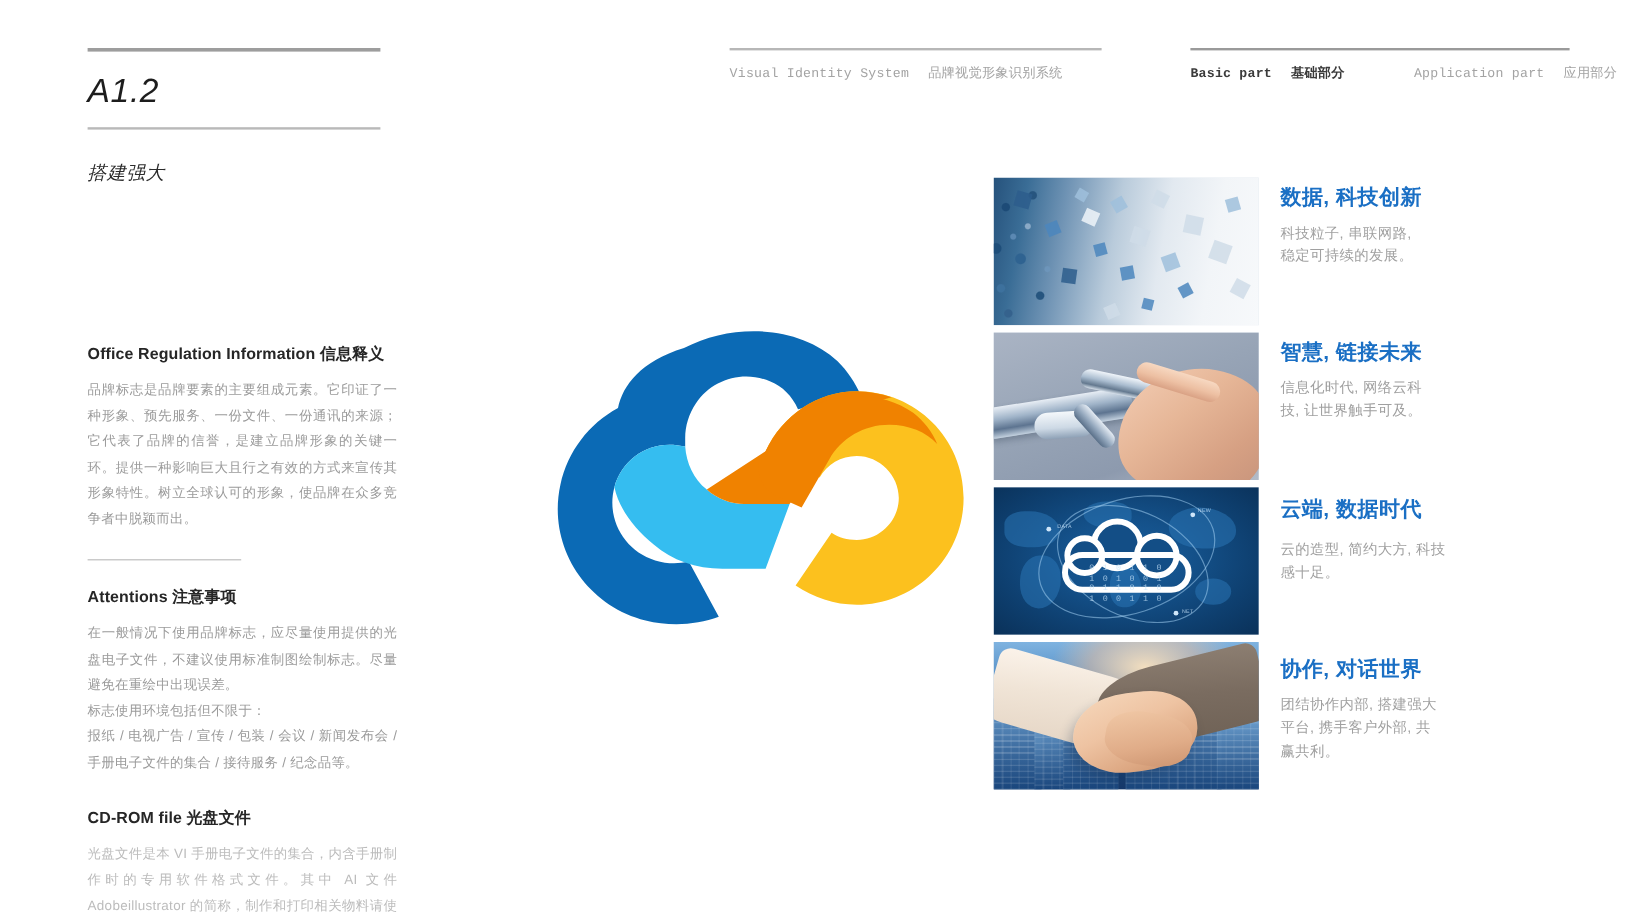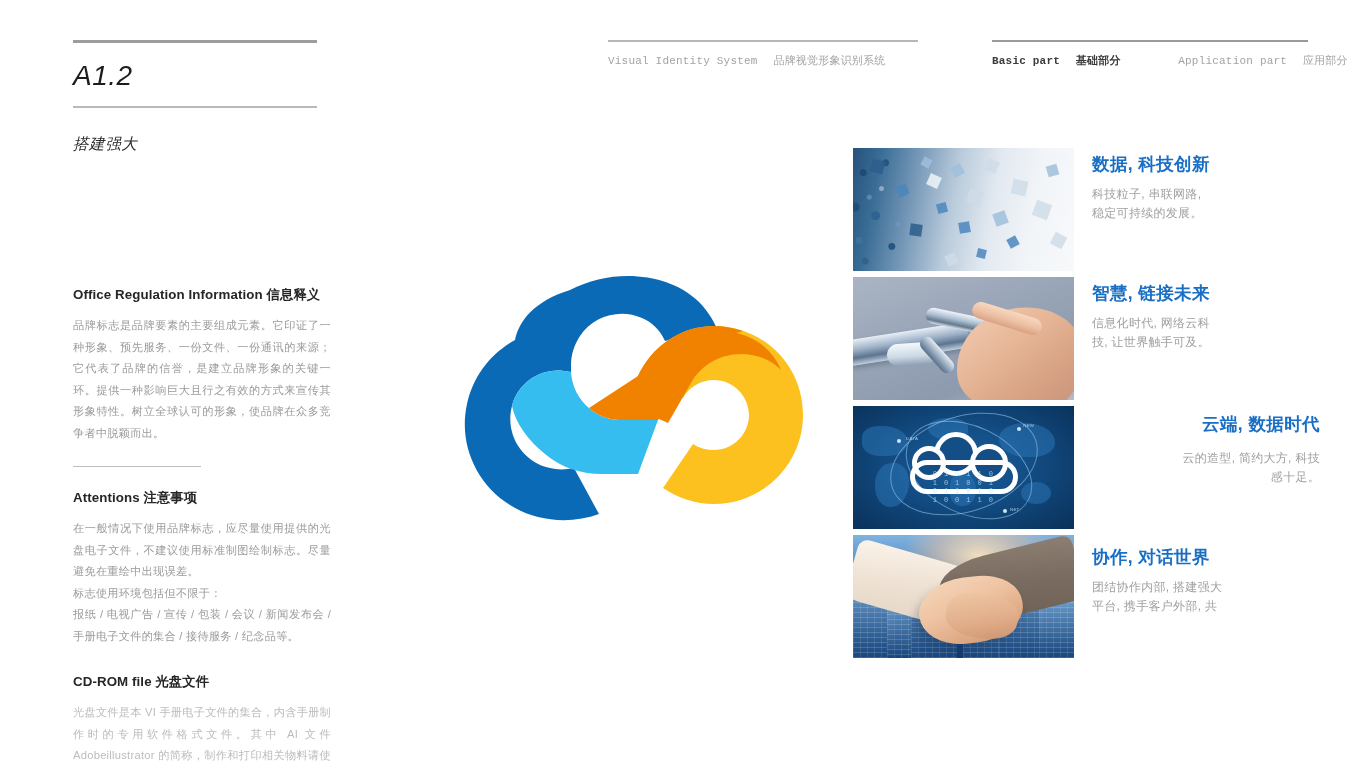--- a/index.html
+++ b/index.html
@@ -123,21 +123,21 @@
     left: 452px;
     top: 268px;
     width: 372px;
     height: 262px;
   }
   .logo-wrap svg { display: block; width: 100%; height: 100%; }
 
   
   .right-panel {
     position: absolute;
-    left: 853px;
+    left: 828px;
     top: 148px;
     width: 470px;
   }
   .media-row {
     position: relative;
     height: 128px;
     margin-bottom: 1px;
   }
   .thumb {
     position: absolute;
@@ -365,21 +365,21 @@
     font-weight: 700;
     letter-spacing: .4px;
     margin-bottom: 9px;
   }
   .media-desc {
     font-size: 12px;
     line-height: 1.62;
     color: #a0a0a0;
     letter-spacing: .3px;
   }
-  .media-row.r3 .media-text { top: 6px; text-align: right; }
+  .media-row.r3 .media-text { top: 6px; }
   .media-row.r3 .media-desc { margin-top: 13px; }
   .media-row.r4 .media-text { top: 10px; }
 </style>
 </head>
 <body>
 
 <div class="page">
 
   <div class="topnav">
 
@@ -612,19 +612,20 @@
           <div class="hand-r"></div>
           <div class="grip"></div>
           <div class="grip-2"></div>
         </div>
       </div>
       <div class="media-text">
         <div class="media-title">协作, 对话世界</div>
         <div class="media-desc">
           <div>团结协作内部, 搭建强大</div>
           <div>平台, 携手客户外部, 共</div>
+          <div>赢共利。</div>
         </div>
       </div>
     </div>
 
   </div>
 
 </div>
 
 </body></html>

